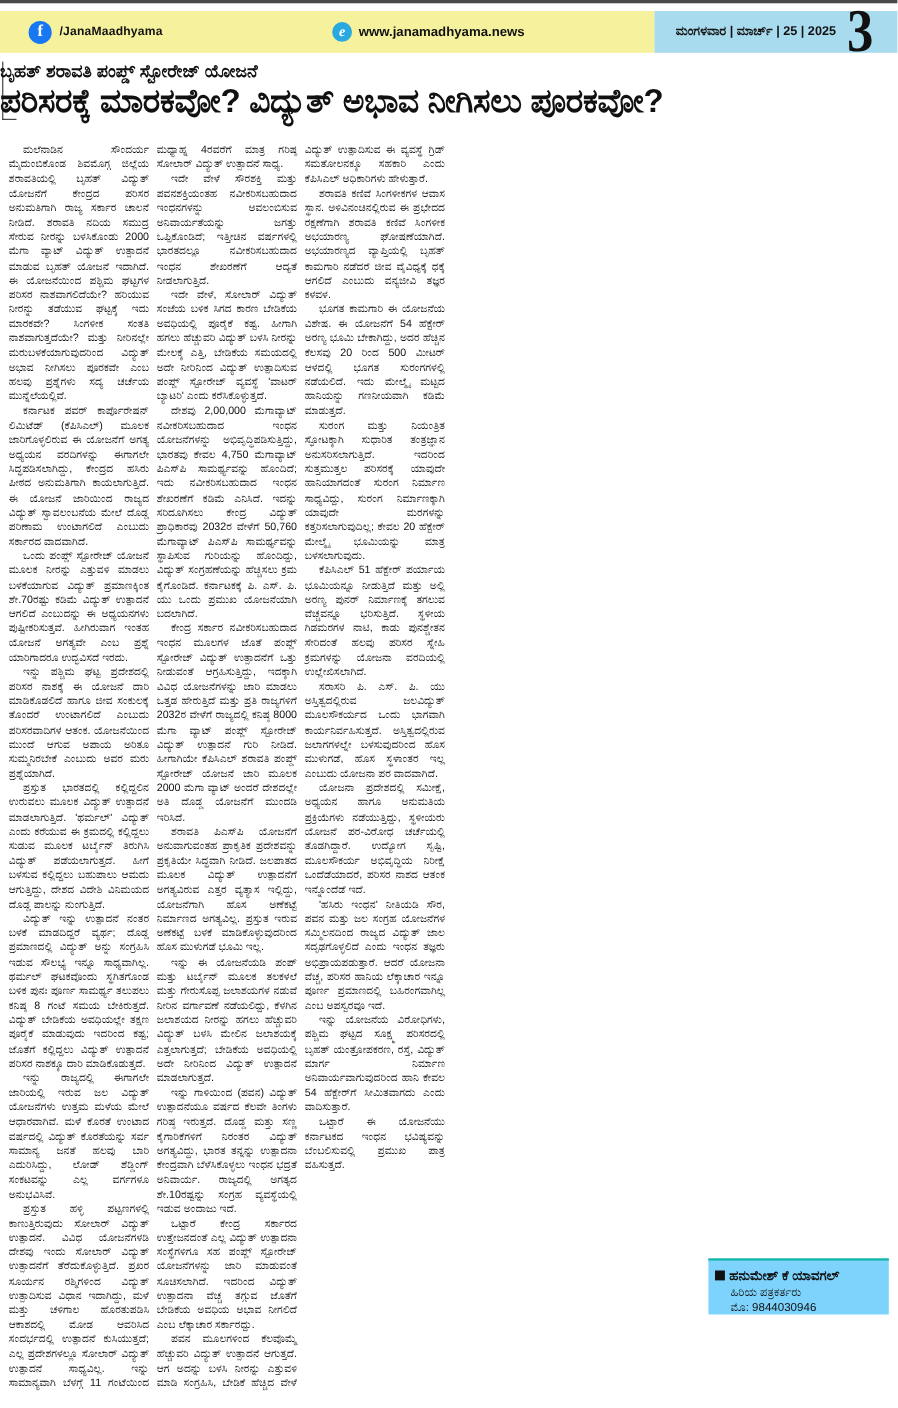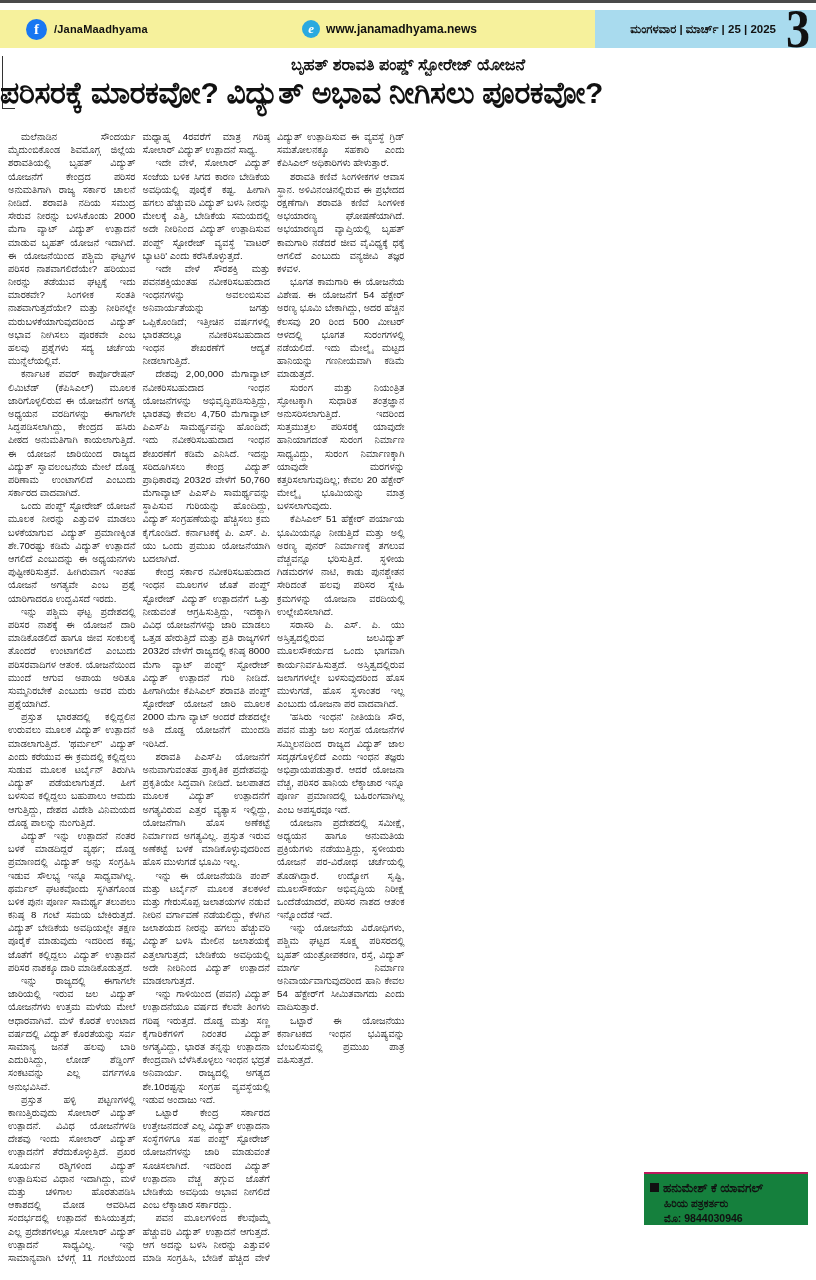--- a/index.html
+++ b/index.html
@@ -16,49 +16,49 @@
   .fb-icon { width:21px; height:21px; border-radius:50%; background:#1877f2; color:#fff;
     font-weight:bold; font-size:15px; display:flex; align-items:center; justify-content:center;
     font-family:"Liberation Serif", serif; flex:none; }
   .fb-handle { font-weight:bold; font-size:11px; margin-left:7px; letter-spacing:.2px; }
   .url-wrap { display:flex; align-items:center; margin-left:auto; margin-right:118px; }
   .globe-icon { width:18px; height:18px; border-radius:50%; background:#2aa9e0; color:#fff;
     font-weight:bold; font-size:13px; display:flex; align-items:center; justify-content:center;
     font-style:italic; font-family:"Liberation Serif", serif; flex:none; }
   .site-url { font-weight:bold; font-size:12px; margin-left:6px; }
   .mast-blue { flex:1; background:#a9dbee; display:flex; align-items:center; justify-content:flex-end;
-    padding-right:4px; }
+    padding-right:20px; }
   .dateline { font-weight:bold; font-size:11.5px; margin-right:10px; white-space:nowrap; }
   .pagenum { font-size:48px; font-weight:900; line-height:34px; color:#111;
     font-family:"Liberation Serif", serif; transform:scaleY(1.15); margin-right:2px; }
 
   
   .corner-mark { position:absolute; left:2px; top:56px; width:13px; height:53px;
     border-left:1.5px solid #333; border-bottom:1.5px solid #333; }
 
   
-  .kicker { position:absolute; top:56px; left:0; width:100%; text-align:center;
+  .kicker { position:absolute; top:56px; left:0; width:100%; text-align:left;
     font-size:16px; font-weight:bold; }
   .headline { position:absolute; top:76px; left:0; width:100%; text-align:left;
     font-size:30px; font-weight:bold; letter-spacing:-.3px; }
 
   
   .article {
     position:absolute; left:8px; top:130px; width:800px; height:1142px;
     column-count:6; column-gap:7px; column-fill:auto;
     font-size:9.7px; line-height:1.36; text-align:justify; overflow:hidden;
   }
   .article p { margin:0; text-indent:13px; word-break:break-word; }
 
   
-  .byline { position:absolute; right:8px; top:1172px; width:164px; background:#15803d;
-    padding:7px 2px 0 6px; border-top:2px solid #be185d; }
+  .byline { position:absolute; right:8px; top:1144px; width:164px; background:#7dd3fc;
+    padding:7px 2px 0 6px; border-top:2px solid #14b8a6; }
   .byline .author { font-weight:bold; font-size:12px; white-space:nowrap; }
   .byline .bullet { display:inline-block; width:9px; height:9px; background:#111; margin-right:4px; }
-  .byline .role, .byline .phone { font-size:10.5px; margin-left:14px; margin-top:2px;font-weight:bold; }
+  .byline .role, .byline .phone { font-size:10.5px; margin-left:14px; margin-top:2px; }
 </style>
 </head>
 <body>
 
 <div class="top-edge"></div>
 
 <div class="masthead">
   <div class="mast-yellow">
     <span class="fb-icon">f</span>
     <span class="fb-handle">/JanaMaadhyama</span>
@@ -80,36 +80,36 @@
 
 <div class="article">
     <p>ಮಲೆನಾಡಿನ ಸೌಂದರ್ಯ ಮೈದುಂಬಿಕೊಂಡ ಶಿವಮೊಗ್ಗ ಜಿಲ್ಲೆಯ ಶರಾವತಿಯಲ್ಲಿ ಬೃಹತ್ ವಿದ್ಯುತ್ ಯೋಜನೆಗೆ ಕೇಂದ್ರದ ಪರಿಸರ ಅನುಮತಿಗಾಗಿ ರಾಜ್ಯ ಸರ್ಕಾರ ಚಾಲನೆ ನೀಡಿದೆ. ಶರಾವತಿ ನದಿಯ ಸಮುದ್ರ ಸೇರುವ ನೀರನ್ನು ಬಳಸಿಕೊಂಡು 2000 ಮೆಗಾ ವ್ಯಾಟ್ ವಿದ್ಯುತ್ ಉತ್ಪಾದನೆ ಮಾಡುವ ಬೃಹತ್ ಯೋಜನೆ ಇದಾಗಿದೆ. ಈ ಯೋಜನೆಯಿಂದ ಪಶ್ಚಿಮ ಘಟ್ಟಗಳ ಪರಿಸರ ನಾಶವಾಗಲಿದೆಯೇ? ಹರಿಯುವ ನೀರನ್ನು ತಡೆಯುವ ಘಟ್ಟಕ್ಕೆ ಇದು ಮಾರಕವೇ? ಸಿಂಗಳೀಕ ಸಂತತಿ ನಾಶವಾಗುತ್ತದೆಯೇ? ಮತ್ತು ನೀರಿನಲ್ಲೇ ಮರುಬಳಕೆಯಾಗುವುದರಿಂದ ವಿದ್ಯುತ್ ಅಭಾವ ನೀಗಿಸಲು ಪೂರಕವೇ ಎಂಬ ಹಲವು ಪ್ರಶ್ನೆಗಳು ಸದ್ಯ ಚರ್ಚೆಯ ಮುನ್ನೆಲೆಯಲ್ಲಿವೆ.</p>
     <p>ಕರ್ನಾಟಕ ಪವರ್ ಕಾರ್ಪೊರೇಷನ್ ಲಿಮಿಟೆಡ್ (ಕೆಪಿಸಿಎಲ್) ಮೂಲಕ ಜಾರಿಗೊಳ್ಳಲಿರುವ ಈ ಯೋಜನೆಗೆ ಅಗತ್ಯ ಅಧ್ಯಯನ ವರದಿಗಳನ್ನು ಈಗಾಗಲೇ ಸಿದ್ಧಪಡಿಸಲಾಗಿದ್ದು, ಕೇಂದ್ರದ ಹಸಿರು ಪೀಠದ ಅನುಮತಿಗಾಗಿ ಕಾಯಲಾಗುತ್ತಿದೆ. ಈ ಯೋಜನೆ ಜಾರಿಯಿಂದ ರಾಜ್ಯದ ವಿದ್ಯುತ್ ಸ್ವಾವಲಂಬನೆಯ ಮೇಲೆ ದೊಡ್ಡ ಪರಿಣಾಮ ಉಂಟಾಗಲಿದೆ ಎಂಬುದು ಸರ್ಕಾರದ ವಾದವಾಗಿದೆ.</p>
     <p>ಒಂದು ಪಂಪ್ಡ್ ಸ್ಟೋರೇಜ್ ಯೋಜನೆ ಮೂಲಕ ನೀರನ್ನು ಎತ್ತುವಳಿ ಮಾಡಲು ಬಳಕೆಯಾಗುವ ವಿದ್ಯುತ್ ಪ್ರಮಾಣಕ್ಕಿಂತ ಶೇ.70ರಷ್ಟು ಕಡಿಮೆ ವಿದ್ಯುತ್ ಉತ್ಪಾದನೆ ಆಗಲಿದೆ ಎಂಬುದನ್ನು ಈ ಅಧ್ಯಯನಗಳು ಪುಷ್ಟೀಕರಿಸುತ್ತವೆ. ಹೀಗಿರುವಾಗ ಇಂತಹ ಯೋಜನೆ ಅಗತ್ಯವೇ ಎಂಬ ಪ್ರಶ್ನೆ ಯಾರಿಗಾದರೂ ಉದ್ಭವಿಸದೆ ಇರದು.</p>
     <p>ಇನ್ನು ಪಶ್ಚಿಮ ಘಟ್ಟ ಪ್ರದೇಶದಲ್ಲಿ ಪರಿಸರ ನಾಶಕ್ಕೆ ಈ ಯೋಜನೆ ದಾರಿ ಮಾಡಿಕೊಡಲಿದೆ ಹಾಗೂ ಜೀವ ಸಂಕುಲಕ್ಕೆ ತೊಂದರೆ ಉಂಟಾಗಲಿದೆ ಎಂಬುದು ಪರಿಸರವಾದಿಗಳ ಆತಂಕ. ಯೋಜನೆಯಿಂದ ಮುಂದೆ ಆಗುವ ಅಪಾಯ ಅರಿತೂ ಸುಮ್ಮನಿರಬೇಕೆ ಎಂಬುದು ಅವರ ಮರು ಪ್ರಶ್ನೆಯಾಗಿದೆ.</p>
     <p>ಪ್ರಸ್ತುತ ಭಾರತದಲ್ಲಿ ಕಲ್ಲಿದ್ದಲಿನ ಉರುವಲು ಮೂಲಕ ವಿದ್ಯುತ್ ಉತ್ಪಾದನೆ ಮಾಡಲಾಗುತ್ತಿದೆ. 'ಥರ್ಮಲ್' ವಿದ್ಯುತ್ ಎಂದು ಕರೆಯುವ ಈ ಕ್ರಮದಲ್ಲಿ ಕಲ್ಲಿದ್ದಲು ಸುಡುವ ಮೂಲಕ ಟರ್ಬೈನ್ ತಿರುಗಿಸಿ ವಿದ್ಯುತ್ ಪಡೆಯಲಾಗುತ್ತದೆ. ಹೀಗೆ ಬಳಸುವ ಕಲ್ಲಿದ್ದಲು ಬಹುಪಾಲು ಆಮದು ಆಗುತ್ತಿದ್ದು, ದೇಶದ ವಿದೇಶಿ ವಿನಿಮಯದ ದೊಡ್ಡ ಪಾಲನ್ನು ನುಂಗುತ್ತಿದೆ.</p>
     <p>ವಿದ್ಯುತ್ ಇನ್ನು ಉತ್ಪಾದನೆ ನಂತರ ಬಳಕೆ ಮಾಡದಿದ್ದರೆ ವ್ಯರ್ಥ; ದೊಡ್ಡ ಪ್ರಮಾಣದಲ್ಲಿ ವಿದ್ಯುತ್ ಅನ್ನು ಸಂಗ್ರಹಿಸಿ ಇಡುವ ಸೌಲಭ್ಯ ಇನ್ನೂ ಸಾಧ್ಯವಾಗಿಲ್ಲ. ಥರ್ಮಲ್ ಘಟಕವೊಂದು ಸ್ಥಗಿತಗೊಂಡ ಬಳಿಕ ಪುನಃ ಪೂರ್ಣ ಸಾಮರ್ಥ್ಯ ತಲುಪಲು ಕನಿಷ್ಠ 8 ಗಂಟೆ ಸಮಯ ಬೇಕಿರುತ್ತದೆ. ವಿದ್ಯುತ್ ಬೇಡಿಕೆಯ ಅವಧಿಯಲ್ಲೇ ತಕ್ಷಣ ಪೂರೈಕೆ ಮಾಡುವುದು ಇದರಿಂದ ಕಷ್ಟ; ಜೊತೆಗೆ ಕಲ್ಲಿದ್ದಲು ವಿದ್ಯುತ್ ಉತ್ಪಾದನೆ ಪರಿಸರ ನಾಶಕ್ಕೂ ದಾರಿ ಮಾಡಿಕೊಡುತ್ತದೆ.</p>
     <p>ಇನ್ನು ರಾಜ್ಯದಲ್ಲಿ ಈಗಾಗಲೇ ಜಾರಿಯಲ್ಲಿ ಇರುವ ಜಲ ವಿದ್ಯುತ್ ಯೋಜನೆಗಳು ಉತ್ತಮ ಮಳೆಯ ಮೇಲೆ ಆಧಾರವಾಗಿವೆ. ಮಳೆ ಕೊರತೆ ಉಂಟಾದ ವರ್ಷದಲ್ಲಿ ವಿದ್ಯುತ್ ಕೊರತೆಯನ್ನು ಸರ್ವ ಸಾಮಾನ್ಯ ಜನತೆ ಹಲವು ಬಾರಿ ಎದುರಿಸಿದ್ದು, ಲೋಡ್ ಶೆಡ್ಡಿಂಗ್ ಸಂಕಟವನ್ನು ಎಲ್ಲ ವರ್ಗಗಳೂ ಅನುಭವಿಸಿವೆ.</p>
     <p>ಪ್ರಸ್ತುತ ಹಳ್ಳಿ ಪಟ್ಟಣಗಳಲ್ಲಿ ಕಾಣುತ್ತಿರುವುದು ಸೋಲಾರ್ ವಿದ್ಯುತ್ ಉತ್ಪಾದನೆ. ವಿವಿಧ ಯೋಜನೆಗಳಡಿ ದೇಶವು ಇಂದು ಸೋಲಾರ್ ವಿದ್ಯುತ್ ಉತ್ಪಾದನೆಗೆ ತೆರೆದುಕೊಳ್ಳುತ್ತಿದೆ. ಪ್ರಖರ ಸೂರ್ಯನ ರಶ್ಮಿಗಳಿಂದ ವಿದ್ಯುತ್ ಉತ್ಪಾದಿಸುವ ವಿಧಾನ ಇದಾಗಿದ್ದು, ಮಳೆ ಮತ್ತು ಚಳಿಗಾಲ ಹೊರತುಪಡಿಸಿ ಆಕಾಶದಲ್ಲಿ ಮೋಡ ಆವರಿಸಿದ ಸಂದರ್ಭದಲ್ಲಿ ಉತ್ಪಾದನೆ ಕುಸಿಯುತ್ತದೆ; ಎಲ್ಲ ಪ್ರದೇಶಗಳಲ್ಲೂ ಸೋಲಾರ್ ವಿದ್ಯುತ್ ಉತ್ಪಾದನೆ ಸಾಧ್ಯವಿಲ್ಲ. ಇನ್ನು ಸಾಮಾನ್ಯವಾಗಿ ಬೆಳಗ್ಗೆ 11 ಗಂಟೆಯಿಂದ ಮಧ್ಯಾಹ್ನ 4ರವರೆಗೆ ಮಾತ್ರ ಗರಿಷ್ಠ ಸೋಲಾರ್ ವಿದ್ಯುತ್ ಉತ್ಪಾದನೆ ಸಾಧ್ಯ.</p>
+    <p>ಇದೇ ವೇಳೆ ಸೌರಶಕ್ತಿ ಮತ್ತು ಪವನಶಕ್ತಿಯಂತಹ ನವೀಕರಿಸಬಹುದಾದ ಇಂಧನಗಳನ್ನು ಅವಲಂಬಿಸುವ ಅನಿವಾರ್ಯತೆಯನ್ನು ಜಗತ್ತು ಒಪ್ಪಿಕೊಂಡಿದೆ; ಇತ್ತೀಚಿನ ವರ್ಷಗಳಲ್ಲಿ ಭಾರತದಲ್ಲೂ ನವೀಕರಿಸಬಹುದಾದ ಇಂಧನ ಶೇಖರಣೆಗೆ ಆದ್ಯತೆ ನೀಡಲಾಗುತ್ತಿದೆ.</p>
     <p>ಇದೇ ವೇಳೆ, ಸೋಲಾರ್ ವಿದ್ಯುತ್ ಸಂಜೆಯ ಬಳಿಕ ಸಿಗದ ಕಾರಣ ಬೇಡಿಕೆಯ ಅವಧಿಯಲ್ಲಿ ಪೂರೈಕೆ ಕಷ್ಟ. ಹೀಗಾಗಿ ಹಗಲು ಹೆಚ್ಚುವರಿ ವಿದ್ಯುತ್ ಬಳಸಿ ನೀರನ್ನು ಮೇಲಕ್ಕೆ ಎತ್ತಿ, ಬೇಡಿಕೆಯ ಸಮಯದಲ್ಲಿ ಅದೇ ನೀರಿನಿಂದ ವಿದ್ಯುತ್ ಉತ್ಪಾದಿಸುವ ಪಂಪ್ಡ್ ಸ್ಟೋರೇಜ್ ವ್ಯವಸ್ಥೆ 'ವಾಟರ್ ಬ್ಯಾಟರಿ' ಎಂದು ಕರೆಸಿಕೊಳ್ಳುತ್ತದೆ.</p>
-    <p>ಇದೇ ವೇಳೆ ಸೌರಶಕ್ತಿ ಮತ್ತು ಪವನಶಕ್ತಿಯಂತಹ ನವೀಕರಿಸಬಹುದಾದ ಇಂಧನಗಳನ್ನು ಅವಲಂಬಿಸುವ ಅನಿವಾರ್ಯತೆಯನ್ನು ಜಗತ್ತು ಒಪ್ಪಿಕೊಂಡಿದೆ; ಇತ್ತೀಚಿನ ವರ್ಷಗಳಲ್ಲಿ ಭಾರತದಲ್ಲೂ ನವೀಕರಿಸಬಹುದಾದ ಇಂಧನ ಶೇಖರಣೆಗೆ ಆದ್ಯತೆ ನೀಡಲಾಗುತ್ತಿದೆ.</p>
     <p>ದೇಶವು 2,00,000 ಮೆಗಾವ್ಯಾಟ್ ನವೀಕರಿಸಬಹುದಾದ ಇಂಧನ ಯೋಜನೆಗಳನ್ನು ಅಭಿವೃದ್ಧಿಪಡಿಸುತ್ತಿದ್ದು, ಭಾರತವು ಕೇವಲ 4,750 ಮೆಗಾವ್ಯಾಟ್ ಪಿಎಸ್‌ಪಿ ಸಾಮರ್ಥ್ಯವನ್ನು ಹೊಂದಿದೆ; ಇದು ನವೀಕರಿಸಬಹುದಾದ ಇಂಧನ ಶೇಖರಣೆಗೆ ಕಡಿಮೆ ಎನಿಸಿದೆ. ಇದನ್ನು ಸರಿದೂಗಿಸಲು ಕೇಂದ್ರ ವಿದ್ಯುತ್ ಪ್ರಾಧಿಕಾರವು 2032ರ ವೇಳೆಗೆ 50,760 ಮೆಗಾವ್ಯಾಟ್ ಪಿಎಸ್‌ಪಿ ಸಾಮರ್ಥ್ಯವನ್ನು ಸ್ಥಾಪಿಸುವ ಗುರಿಯನ್ನು ಹೊಂದಿದ್ದು, ವಿದ್ಯುತ್ ಸಂಗ್ರಹಣೆಯನ್ನು ಹೆಚ್ಚಿಸಲು ಕ್ರಮ ಕೈಗೊಂಡಿದೆ. ಕರ್ನಾಟಕಕ್ಕೆ ಪಿ. ಎಸ್. ಪಿ. ಯು ಒಂದು ಪ್ರಮುಖ ಯೋಜನೆಯಾಗಿ ಬದಲಾಗಿದೆ.</p>
     <p>ಕೇಂದ್ರ ಸರ್ಕಾರ ನವೀಕರಿಸಬಹುದಾದ ಇಂಧನ ಮೂಲಗಳ ಜೊತೆ ಪಂಪ್ಡ್ ಸ್ಟೋರೇಜ್ ವಿದ್ಯುತ್ ಉತ್ಪಾದನೆಗೆ ಒತ್ತು ನೀಡುವಂತೆ ಆಗ್ರಹಿಸುತ್ತಿದ್ದು, ಇದಕ್ಕಾಗಿ ವಿವಿಧ ಯೋಜನೆಗಳನ್ನು ಜಾರಿ ಮಾಡಲು ಒತ್ತಡ ಹೇರುತ್ತಿದೆ ಮತ್ತು ಪ್ರತಿ ರಾಜ್ಯಗಳಿಗೆ 2032ರ ವೇಳೆಗೆ ರಾಜ್ಯದಲ್ಲಿ ಕನಿಷ್ಠ 8000 ಮೆಗಾ ವ್ಯಾಟ್ ಪಂಪ್ಡ್ ಸ್ಟೋರೇಜ್ ವಿದ್ಯುತ್ ಉತ್ಪಾದನೆ ಗುರಿ ನೀಡಿದೆ. ಹೀಗಾಗಿಯೇ ಕೆಪಿಸಿಎಲ್ ಶರಾವತಿ ಪಂಪ್ಡ್ ಸ್ಟೋರೇಜ್ ಯೋಜನೆ ಜಾರಿ ಮೂಲಕ 2000 ಮೆಗಾ ವ್ಯಾಟ್ ಅಂದರೆ ದೇಶದಲ್ಲೇ ಅತಿ ದೊಡ್ಡ ಯೋಜನೆಗೆ ಮುಂದಡಿ ಇರಿಸಿದೆ.</p>
     <p>ಶರಾವತಿ ಪಿಎಸ್‌ಪಿ ಯೋಜನೆಗೆ ಅನುವಾಗುವಂತಹ ಪ್ರಾಕೃತಿಕ ಪ್ರದೇಶವನ್ನು ಪ್ರಕೃತಿಯೇ ಸಿದ್ಧವಾಗಿ ನೀಡಿದೆ. ಜಲಪಾತದ ಮೂಲಕ ವಿದ್ಯುತ್ ಉತ್ಪಾದನೆಗೆ ಅಗತ್ಯವಿರುವ ಎತ್ತರ ವ್ಯತ್ಯಾಸ ಇಲ್ಲಿದ್ದು, ಯೋಜನೆಗಾಗಿ ಹೊಸ ಅಣೆಕಟ್ಟೆ ನಿರ್ಮಾಣದ ಅಗತ್ಯವಿಲ್ಲ. ಪ್ರಸ್ತುತ ಇರುವ ಅಣೆಕಟ್ಟೆ ಬಳಕೆ ಮಾಡಿಕೊಳ್ಳುವುದರಿಂದ ಹೊಸ ಮುಳುಗಡೆ ಭೂಮಿ ಇಲ್ಲ.</p>
     <p>ಇನ್ನು ಈ ಯೋಜನೆಯಡಿ ಪಂಪ್ ಮತ್ತು ಟರ್ಬೈನ್ ಮೂಲಕ ತಲಕಳಲೆ ಮತ್ತು ಗೇರುಸೊಪ್ಪ ಜಲಾಶಯಗಳ ನಡುವೆ ನೀರಿನ ವರ್ಗಾವಣೆ ನಡೆಯಲಿದ್ದು, ಕೆಳಗಿನ ಜಲಾಶಯದ ನೀರನ್ನು ಹಗಲು ಹೆಚ್ಚುವರಿ ವಿದ್ಯುತ್ ಬಳಸಿ ಮೇಲಿನ ಜಲಾಶಯಕ್ಕೆ ಎತ್ತಲಾಗುತ್ತದೆ; ಬೇಡಿಕೆಯ ಅವಧಿಯಲ್ಲಿ ಅದೇ ನೀರಿನಿಂದ ವಿದ್ಯುತ್ ಉತ್ಪಾದನೆ ಮಾಡಲಾಗುತ್ತದೆ.</p>
     <p>ಇನ್ನು ಗಾಳಿಯಿಂದ (ಪವನ) ವಿದ್ಯುತ್ ಉತ್ಪಾದನೆಯೂ ವರ್ಷದ ಕೆಲವೇ ತಿಂಗಳು ಗರಿಷ್ಠ ಇರುತ್ತದೆ. ದೊಡ್ಡ ಮತ್ತು ಸಣ್ಣ ಕೈಗಾರಿಕೆಗಳಿಗೆ ನಿರಂತರ ವಿದ್ಯುತ್ ಅಗತ್ಯವಿದ್ದು, ಭಾರತ ತನ್ನನ್ನು ಉತ್ಪಾದನಾ ಕೇಂದ್ರವಾಗಿ ಬೆಳೆಸಿಕೊಳ್ಳಲು ಇಂಧನ ಭದ್ರತೆ ಅನಿವಾರ್ಯ. ರಾಜ್ಯದಲ್ಲಿ ಅಗತ್ಯದ ಶೇ.10ರಷ್ಟನ್ನು ಸಂಗ್ರಹ ವ್ಯವಸ್ಥೆಯಲ್ಲಿ ಇಡುವ ಅಂದಾಜು ಇದೆ.</p>
     <p>ಒಟ್ಟಾರೆ ಕೇಂದ್ರ ಸರ್ಕಾರದ ಉತ್ತೇಜನದಂತೆ ಎಲ್ಲ ವಿದ್ಯುತ್ ಉತ್ಪಾದನಾ ಸಂಸ್ಥೆಗಳಿಗೂ ಸಹ ಪಂಪ್ಡ್ ಸ್ಟೋರೇಜ್ ಯೋಜನೆಗಳನ್ನು ಜಾರಿ ಮಾಡುವಂತೆ ಸೂಚಿಸಲಾಗಿದೆ. ಇದರಿಂದ ವಿದ್ಯುತ್ ಉತ್ಪಾದನಾ ವೆಚ್ಚ ತಗ್ಗುವ ಜೊತೆಗೆ ಬೇಡಿಕೆಯ ಅವಧಿಯ ಅಭಾವ ನೀಗಲಿದೆ ಎಂಬ ಲೆಕ್ಕಾಚಾರ ಸರ್ಕಾರದ್ದು.</p>
     <p>ಪವನ ಮೂಲಗಳಿಂದ ಕೆಲವೊಮ್ಮೆ ಹೆಚ್ಚುವರಿ ವಿದ್ಯುತ್ ಉತ್ಪಾದನೆ ಆಗುತ್ತದೆ. ಆಗ ಅದನ್ನು ಬಳಸಿ ನೀರನ್ನು ಎತ್ತುವಳಿ ಮಾಡಿ ಸಂಗ್ರಹಿಸಿ, ಬೇಡಿಕೆ ಹೆಚ್ಚಿದ ವೇಳೆ ವಿದ್ಯುತ್ ಉತ್ಪಾದಿಸುವ ಈ ವ್ಯವಸ್ಥೆ ಗ್ರಿಡ್ ಸಮತೋಲನಕ್ಕೂ ಸಹಕಾರಿ ಎಂದು ಕೆಪಿಸಿಎಲ್ ಅಧಿಕಾರಿಗಳು ಹೇಳುತ್ತಾರೆ.</p>
     <p>ಶರಾವತಿ ಕಣಿವೆ ಸಿಂಗಳೀಕಗಳ ಆವಾಸ ಸ್ಥಾನ. ಅಳಿವಿನಂಚಿನಲ್ಲಿರುವ ಈ ಪ್ರಭೇದದ ರಕ್ಷಣೆಗಾಗಿ ಶರಾವತಿ ಕಣಿವೆ ಸಿಂಗಳೀಕ ಅಭಯಾರಣ್ಯ ಘೋಷಣೆಯಾಗಿದೆ. ಅಭಯಾರಣ್ಯದ ವ್ಯಾಪ್ತಿಯಲ್ಲಿ ಬೃಹತ್ ಕಾಮಗಾರಿ ನಡೆದರೆ ಜೀವ ವೈವಿಧ್ಯಕ್ಕೆ ಧಕ್ಕೆ ಆಗಲಿದೆ ಎಂಬುದು ವನ್ಯಜೀವಿ ತಜ್ಞರ ಕಳವಳ.</p>
     <p>ಭೂಗತ ಕಾಮಗಾರಿ ಈ ಯೋಜನೆಯ ವಿಶೇಷ. ಈ ಯೋಜನೆಗೆ 54 ಹೆಕ್ಟೇರ್ ಅರಣ್ಯ ಭೂಮಿ ಬೇಕಾಗಿದ್ದು, ಅದರ ಹೆಚ್ಚಿನ ಕೆಲಸವು 20 ರಿಂದ 500 ಮೀಟರ್ ಆಳದಲ್ಲಿ ಭೂಗತ ಸುರಂಗಗಳಲ್ಲಿ ನಡೆಯಲಿದೆ. ಇದು ಮೇಲ್ಮೈ ಮಟ್ಟದ ಹಾನಿಯನ್ನು ಗಣನೀಯವಾಗಿ ಕಡಿಮೆ ಮಾಡುತ್ತದೆ.</p>
     <p>ಸುರಂಗ ಮತ್ತು ನಿಯಂತ್ರಿತ ಸ್ಫೋಟಕ್ಕಾಗಿ ಸುಧಾರಿತ ತಂತ್ರಜ್ಞಾನ ಅನುಸರಿಸಲಾಗುತ್ತಿದೆ. ಇದರಿಂದ ಸುತ್ತಮುತ್ತಲ ಪರಿಸರಕ್ಕೆ ಯಾವುದೇ ಹಾನಿಯಾಗದಂತೆ ಸುರಂಗ ನಿರ್ಮಾಣ ಸಾಧ್ಯವಿದ್ದು, ಸುರಂಗ ನಿರ್ಮಾಣಕ್ಕಾಗಿ ಯಾವುದೇ ಮರಗಳನ್ನು ಕತ್ತರಿಸಲಾಗುವುದಿಲ್ಲ; ಕೇವಲ 20 ಹೆಕ್ಟೇರ್ ಮೇಲ್ಮೈ ಭೂಮಿಯನ್ನು ಮಾತ್ರ ಬಳಸಲಾಗುವುದು.</p>
     <p>ಕೆಪಿಸಿಎಲ್ 51 ಹೆಕ್ಟೇರ್ ಪರ್ಯಾಯ ಭೂಮಿಯನ್ನೂ ನೀಡುತ್ತಿದೆ ಮತ್ತು ಅಲ್ಲಿ ಅರಣ್ಯ ಪುನರ್ ನಿರ್ಮಾಣಕ್ಕೆ ತಗಲುವ ವೆಚ್ಚವನ್ನೂ ಭರಿಸುತ್ತಿದೆ. ಸ್ಥಳೀಯ ಗಿಡಮರಗಳ ನಾಟಿ, ಕಾಡು ಪುನಶ್ಚೇತನ ಸೇರಿದಂತೆ ಹಲವು ಪರಿಸರ ಸ್ನೇಹಿ ಕ್ರಮಗಳನ್ನು ಯೋಜನಾ ವರದಿಯಲ್ಲಿ ಉಲ್ಲೇಖಿಸಲಾಗಿದೆ.</p>
     <p>ಸರಾಸರಿ ಪಿ. ಎಸ್. ಪಿ. ಯು ಅಸ್ತಿತ್ವದಲ್ಲಿರುವ ಜಲವಿದ್ಯುತ್ ಮೂಲಸೌಕರ್ಯದ ಒಂದು ಭಾಗವಾಗಿ ಕಾರ್ಯನಿರ್ವಹಿಸುತ್ತದೆ. ಅಸ್ತಿತ್ವದಲ್ಲಿರುವ ಜಲಾಗಗಳಲ್ನೇ ಬಳಸುವುದರಿಂದ ಹೊಸ ಮುಳುಗಡೆ, ಹೊಸ ಸ್ಥಳಾಂತರ ಇಲ್ಲ ಎಂಬುದು ಯೋಜನಾ ಪರ ವಾದವಾಗಿದೆ.</p>
+    <p>ಯೋಜನಾ ಪ್ರದೇಶದಲ್ಲಿ ಸಮೀಕ್ಷೆ, ಅಧ್ಯಯನ ಹಾಗೂ ಅನುಮತಿಯ ಪ್ರಕ್ರಿಯೆಗಳು ನಡೆಯುತ್ತಿದ್ದು, ಸ್ಥಳೀಯರು ಯೋಜನೆ ಪರ-ವಿರೋಧ ಚರ್ಚೆಯಲ್ಲಿ ತೊಡಗಿದ್ದಾರೆ. ಉದ್ಯೋಗ ಸೃಷ್ಟಿ, ಮೂಲಸೌಕರ್ಯ ಅಭಿವೃದ್ಧಿಯ ನಿರೀಕ್ಷೆ ಒಂದೆಡೆಯಾದರೆ, ಪರಿಸರ ನಾಶದ ಆತಂಕ ಇನ್ನೊಂದೆಡೆ ಇದೆ.</p>
     <p>'ಹಸಿರು ಇಂಧನ' ನೀತಿಯಡಿ ಸೌರ, ಪವನ ಮತ್ತು ಜಲ ಸಂಗ್ರಹ ಯೋಜನೆಗಳ ಸಮ್ಮಿಲನದಿಂದ ರಾಜ್ಯದ ವಿದ್ಯುತ್ ಜಾಲ ಸದೃಢಗೊಳ್ಳಲಿದೆ ಎಂದು ಇಂಧನ ತಜ್ಞರು ಅಭಿಪ್ರಾಯಪಡುತ್ತಾರೆ. ಆದರೆ ಯೋಜನಾ ವೆಚ್ಚ, ಪರಿಸರ ಹಾನಿಯ ಲೆಕ್ಕಾಚಾರ ಇನ್ನೂ ಪೂರ್ಣ ಪ್ರಮಾಣದಲ್ಲಿ ಬಹಿರಂಗವಾಗಿಲ್ಲ ಎಂಬ ಅಪಸ್ವರವೂ ಇದೆ.</p>
-    <p>ಯೋಜನಾ ಪ್ರದೇಶದಲ್ಲಿ ಸಮೀಕ್ಷೆ, ಅಧ್ಯಯನ ಹಾಗೂ ಅನುಮತಿಯ ಪ್ರಕ್ರಿಯೆಗಳು ನಡೆಯುತ್ತಿದ್ದು, ಸ್ಥಳೀಯರು ಯೋಜನೆ ಪರ-ವಿರೋಧ ಚರ್ಚೆಯಲ್ಲಿ ತೊಡಗಿದ್ದಾರೆ. ಉದ್ಯೋಗ ಸೃಷ್ಟಿ, ಮೂಲಸೌಕರ್ಯ ಅಭಿವೃದ್ಧಿಯ ನಿರೀಕ್ಷೆ ಒಂದೆಡೆಯಾದರೆ, ಪರಿಸರ ನಾಶದ ಆತಂಕ ಇನ್ನೊಂದೆಡೆ ಇದೆ.</p>
     <p>ಇನ್ನು ಯೋಜನೆಯ ವಿರೋಧಿಗಳು, ಪಶ್ಚಿಮ ಘಟ್ಟದ ಸೂಕ್ಷ್ಮ ಪರಿಸರದಲ್ಲಿ ಬೃಹತ್ ಯಂತ್ರೋಪಕರಣ, ರಸ್ತೆ, ವಿದ್ಯುತ್ ಮಾರ್ಗ ನಿರ್ಮಾಣ ಅನಿವಾರ್ಯವಾಗುವುದರಿಂದ ಹಾನಿ ಕೇವಲ 54 ಹೆಕ್ಟೇರ್‌ಗೆ ಸೀಮಿತವಾಗದು ಎಂದು ವಾದಿಸುತ್ತಾರೆ.</p>
     <p>ಒಟ್ಟಾರೆ ಈ ಯೋಜನೆಯು ಕರ್ನಾಟಕದ ಇಂಧನ ಭವಿಷ್ಯವನ್ನು ಬೆಂಬಲಿಸುವಲ್ಲಿ ಪ್ರಮುಖ ಪಾತ್ರ ವಹಿಸುತ್ತದೆ.</p>
   </div>
 
 <div class="byline">
   <div class="author">
     <span class="bullet"></span><span>ಹನುಮೇಶ್ ಕೆ ಯಾವಗಲ್</span>
   </div>
   <div class="role">ಹಿರಿಯ ಪತ್ರಕರ್ತರು</div>
   <div class="phone">ಮೊ: 9844030946</div>

